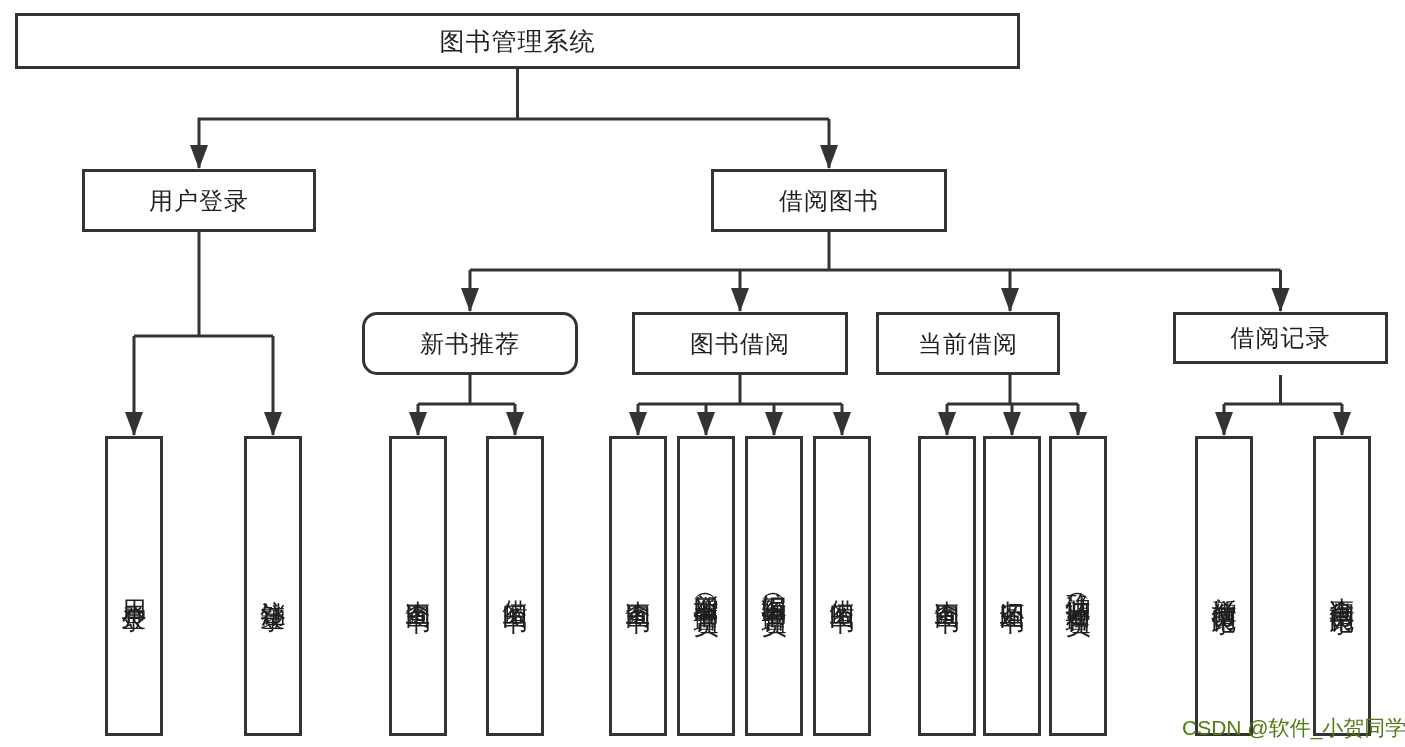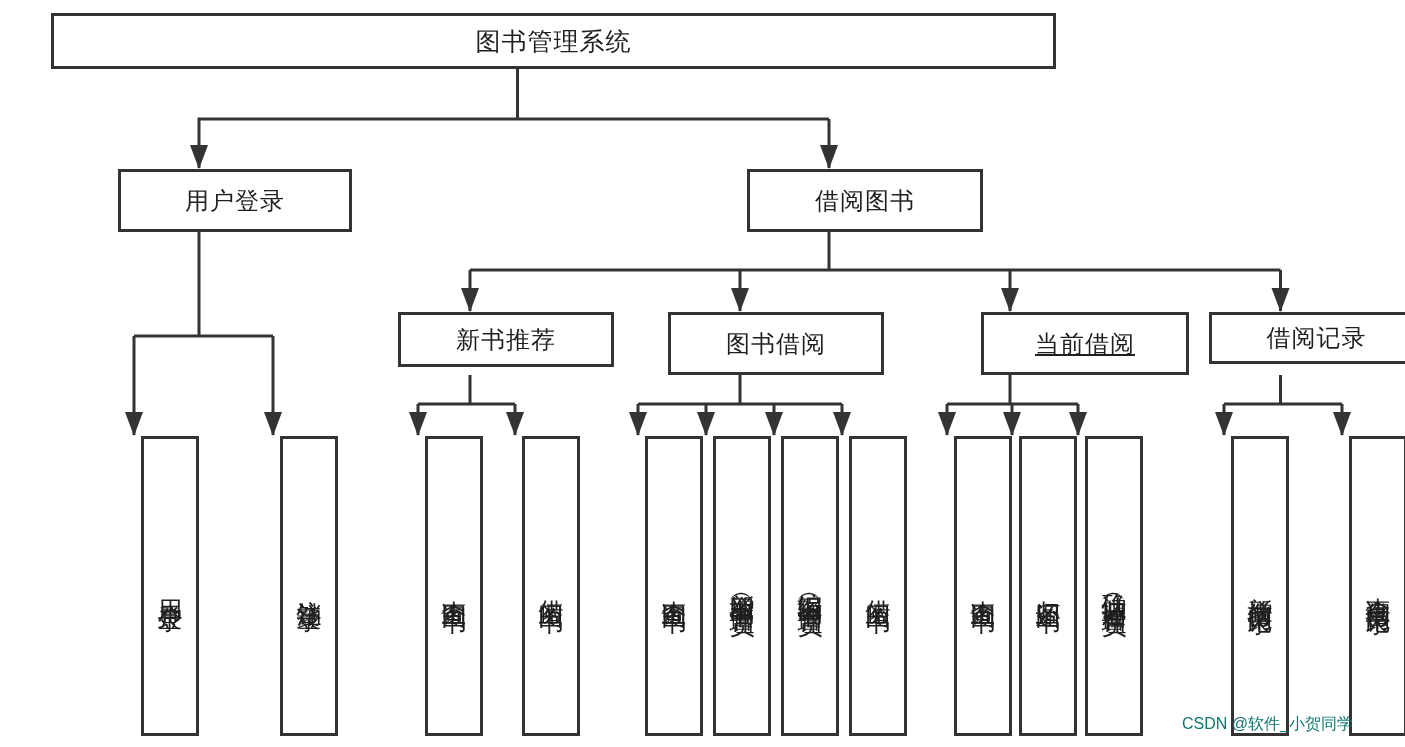--- a/index.html
+++ b/index.html
@@ -27,43 +27,42 @@
   }
   .box {
     position: absolute;
     box-sizing: border-box;
     border: 3px solid #333333;
     background: #ffffff;
     display: flex;
     align-items: center;
     justify-content: center;
     color: #1f1f1f;
-    margin-left: 36px;
   }
   .hbox {
     font-size: 24px;
     letter-spacing: 1px;
     white-space: nowrap;
   }
   .hbox.root {
     font-size: 25px;
   }
   .vbox {
     writing-mode: vertical-lr;
     text-orientation: mixed;
     font-size: 25px;
     letter-spacing: 3px;
     line-height: 1;
   }
   .watermark {
     position: absolute;
     left: 1182px;
     top: 714px;
-    font-size: 16px;
-    color: #0f766e;
+    font-size: 21px;
+    color: #4d7c0f;
     white-space: nowrap;
     z-index: 5;
   }
 </style>
 </head>
 <body>
 
 <div id="stage">
 
   <svg id="connectors" width="1405" height="747" viewBox="0 0 1405 747">
@@ -104,23 +103,23 @@
       <polygon points="1215,412 1233,412 1224,436"></polygon>
       <polygon points="1333,412 1351,412 1342,436"></polygon>
     </g>
   </svg>
 
   <div class="box hbox root" style="left:15px; top:13px; width:1005px; height:56px;">图书管理系统</div>
 
   <div class="box hbox" style="left:82px; top:169px; width:234px; height:63px;">用户登录</div>
   <div class="box hbox" style="left:711px; top:169px; width:236px; height:63px;">借阅图书</div>
 
-  <div class="box hbox" style="left:362px; top:312px; width:216px; height:55px;">新书推荐</div>
+  <div class="box hbox" style="left:362px; top:312px; width:216px; height:63px;border-radius:15px;">新书推荐</div>
   <div class="box hbox" style="left:632px; top:312px; width:216px; height:63px;">图书借阅</div>
-  <div class="box hbox" style="left:945px; top:312px; width:208px; height:63px;text-decoration:underline;">当前借阅</div>
+  <div class="box hbox" style="left:876px; top:312px; width:184px; height:63px;">当前借阅</div>
   <div class="box hbox" style="left:1173px; top:312px; width:215px; height:52px;">借阅记录</div>
 
   <div class="box vbox" style="left:105px; top:436px; width:58px; height:300px;">用户登录</div>
   <div class="box vbox" style="left:244px; top:436px; width:58px; height:300px;">注销登录</div>
 
   <div class="box vbox" style="left:389px; top:436px; width:58px; height:300px;">查询图书</div>
   <div class="box vbox" style="left:486px; top:436px; width:58px; height:300px;">借阅图书</div>
 
   <div class="box vbox" style="left:609px; top:436px; width:58px; height:300px;">查询图书</div>
   <div class="box vbox" style="left:677px; top:436px; width:58px; height:300px;">新增图书（管理员）</div>

